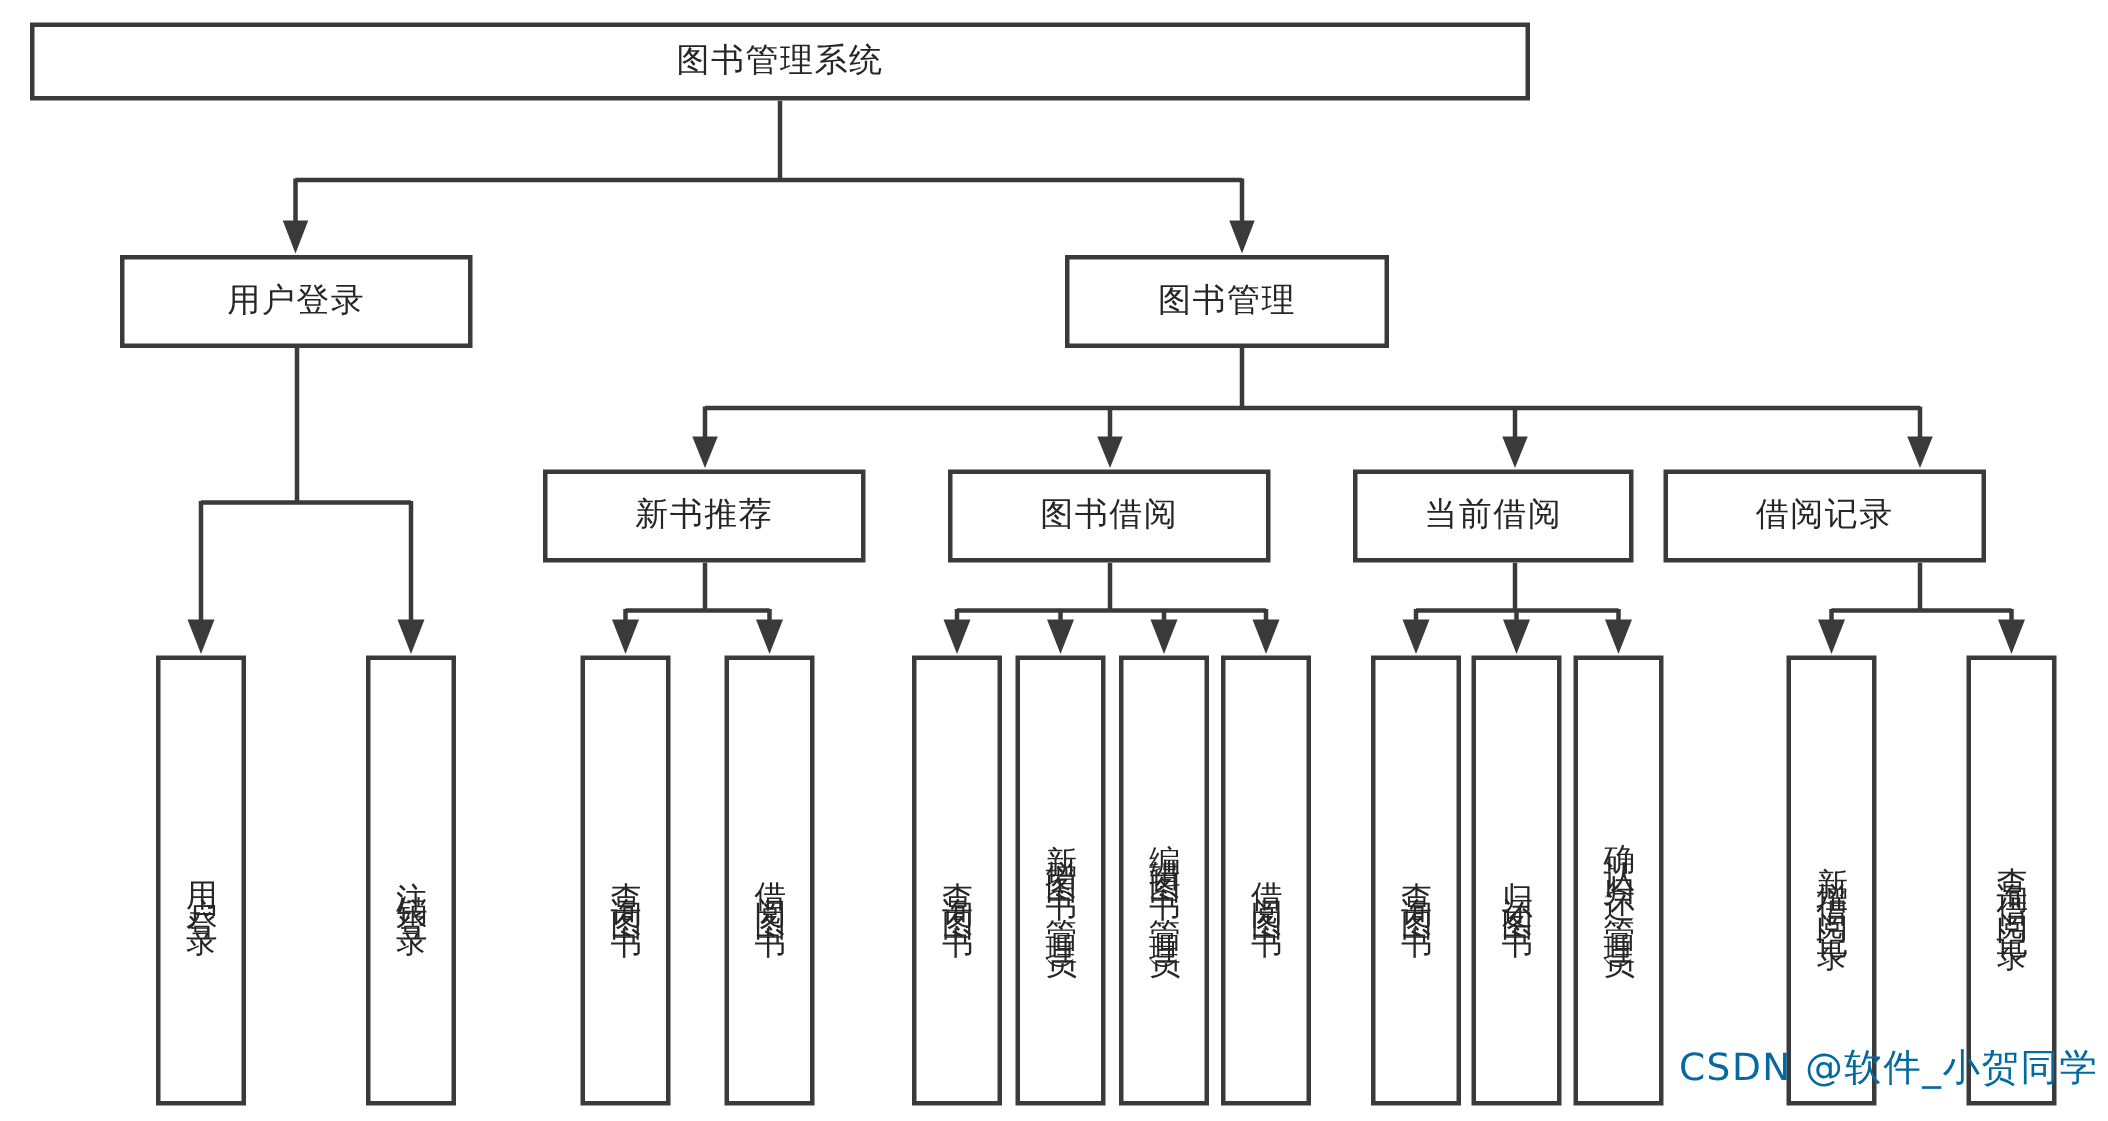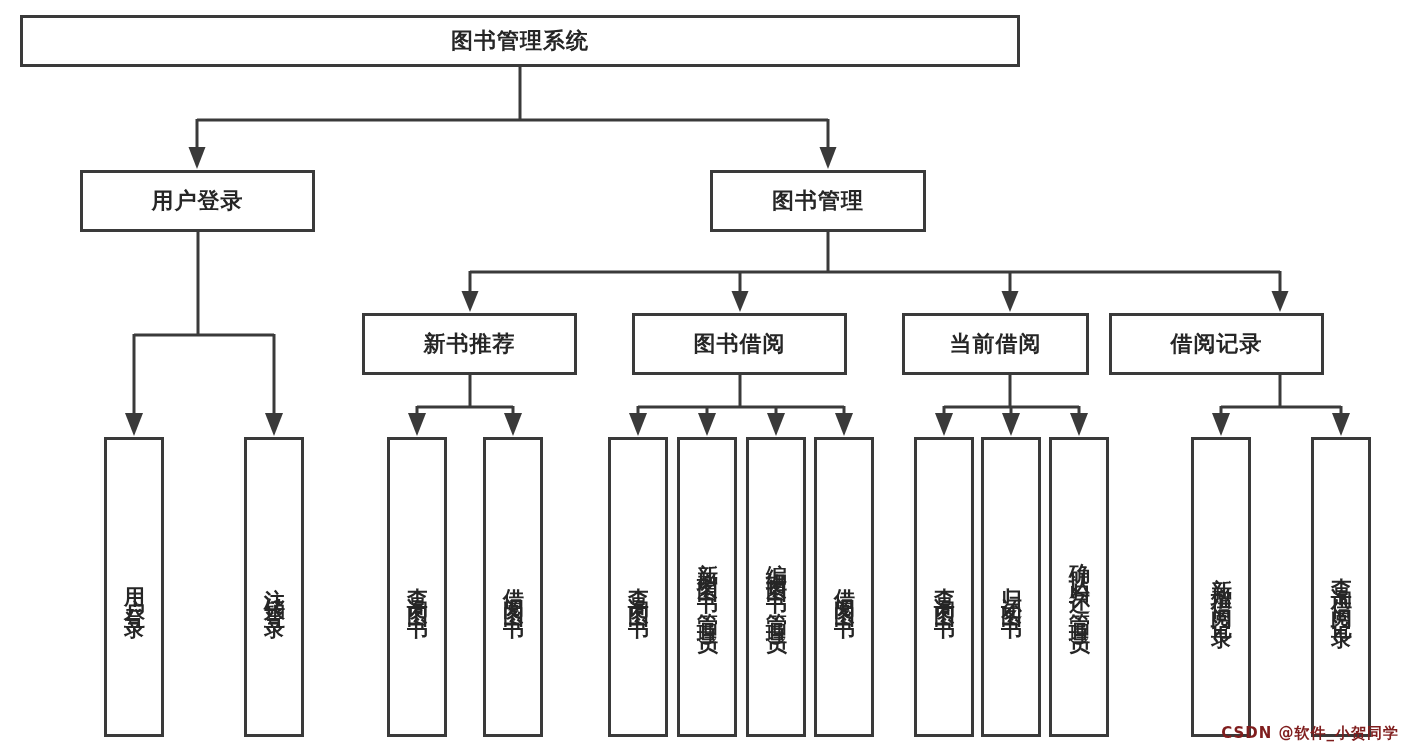--- a/index.html
+++ b/index.html
@@ -7,21 +7,20 @@
     padding: 0;
     background: #ffffff;
     font-family: "DejaVu Sans", "Liberation Sans", sans-serif;
   }
   .stage {
     position: relative;
     width: 1405px;
     height: 747px;
     background: #ffffff;
     overflow: hidden;
-    font-weight: bold;
   }
   .wires {
     position: absolute;
     left: 0;
     top: 0;
     z-index: 1;
   }
   .node {
     position: absolute;
     box-sizing: border-box;
@@ -43,23 +42,23 @@
     writing-mode: vertical-rl;
     text-orientation: mixed;
     font-size: 21px;
     letter-spacing: 10px;
     line-height: 1;
     padding-top: 8px;
   }
   .watermark {
     position: absolute;
     right: 6px;
-    bottom: 4px;
-    font-size: 15px;
-    color: #7f1d1d;
+    bottom: 19px;
+    font-size: 25px;
+    color: #0369a1;
     letter-spacing: 1px;
     z-index: 5;
     white-space: nowrap;
   }
 </style>
 </head>
 <body>
 
 <div class="stage">
 

